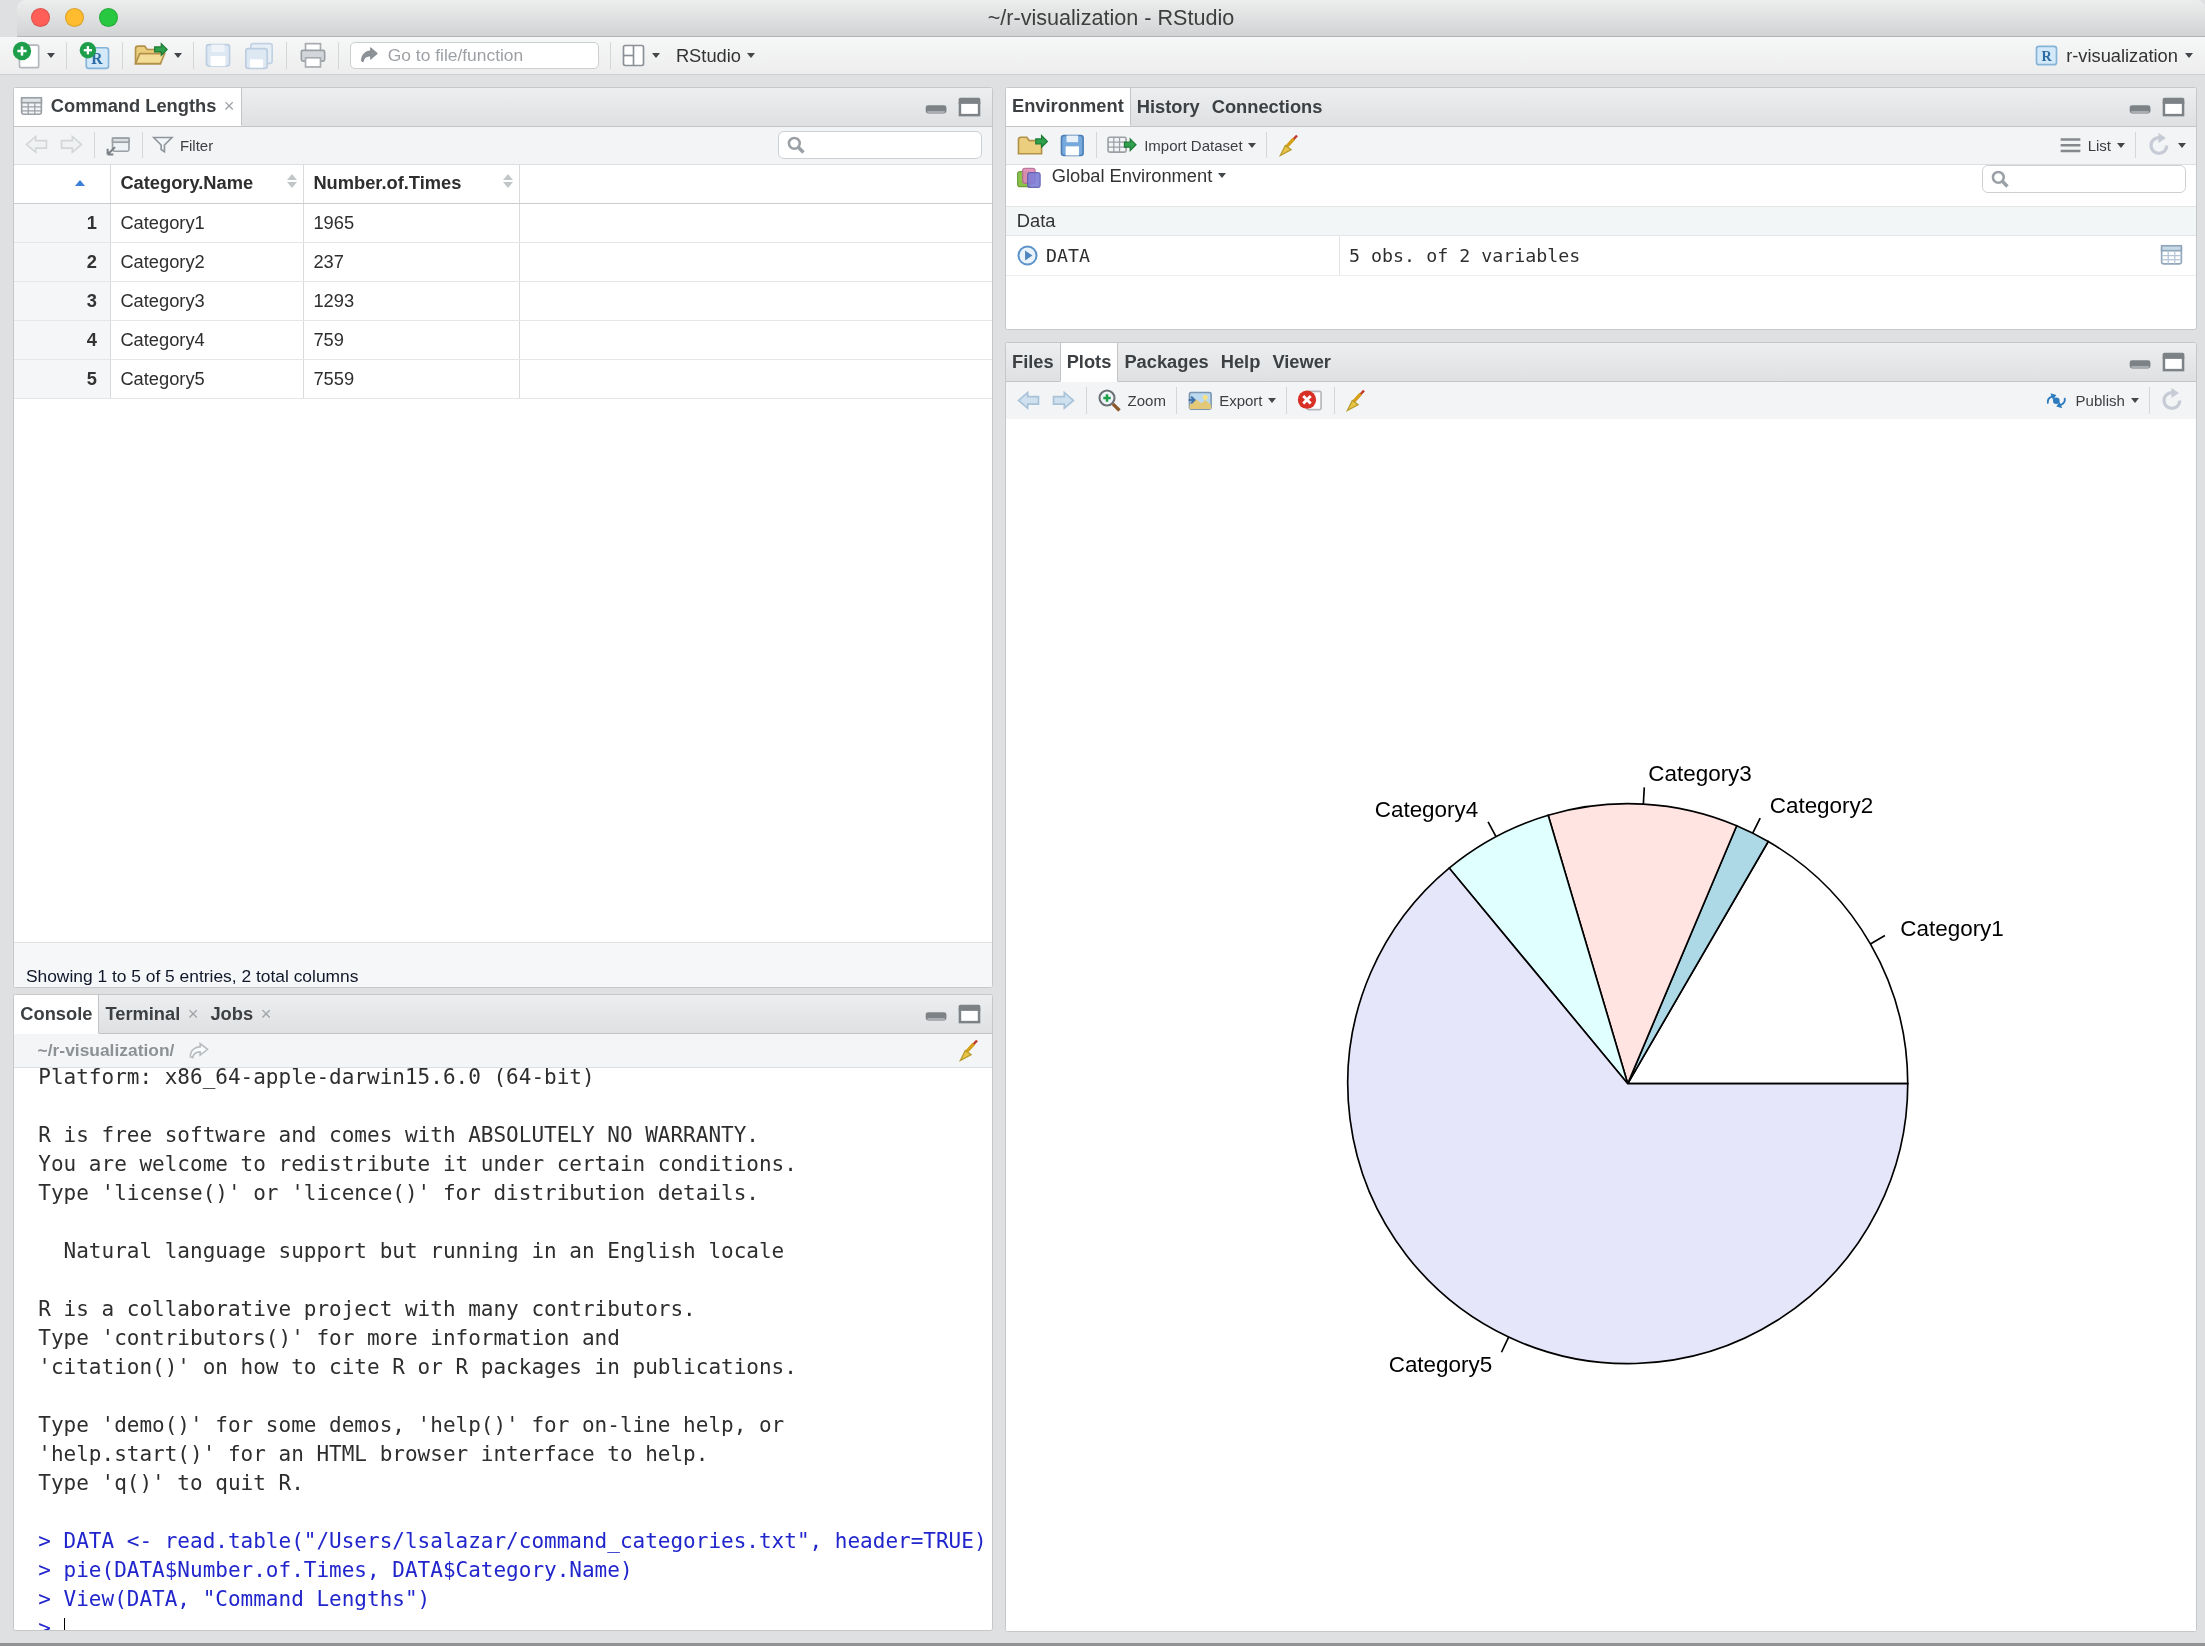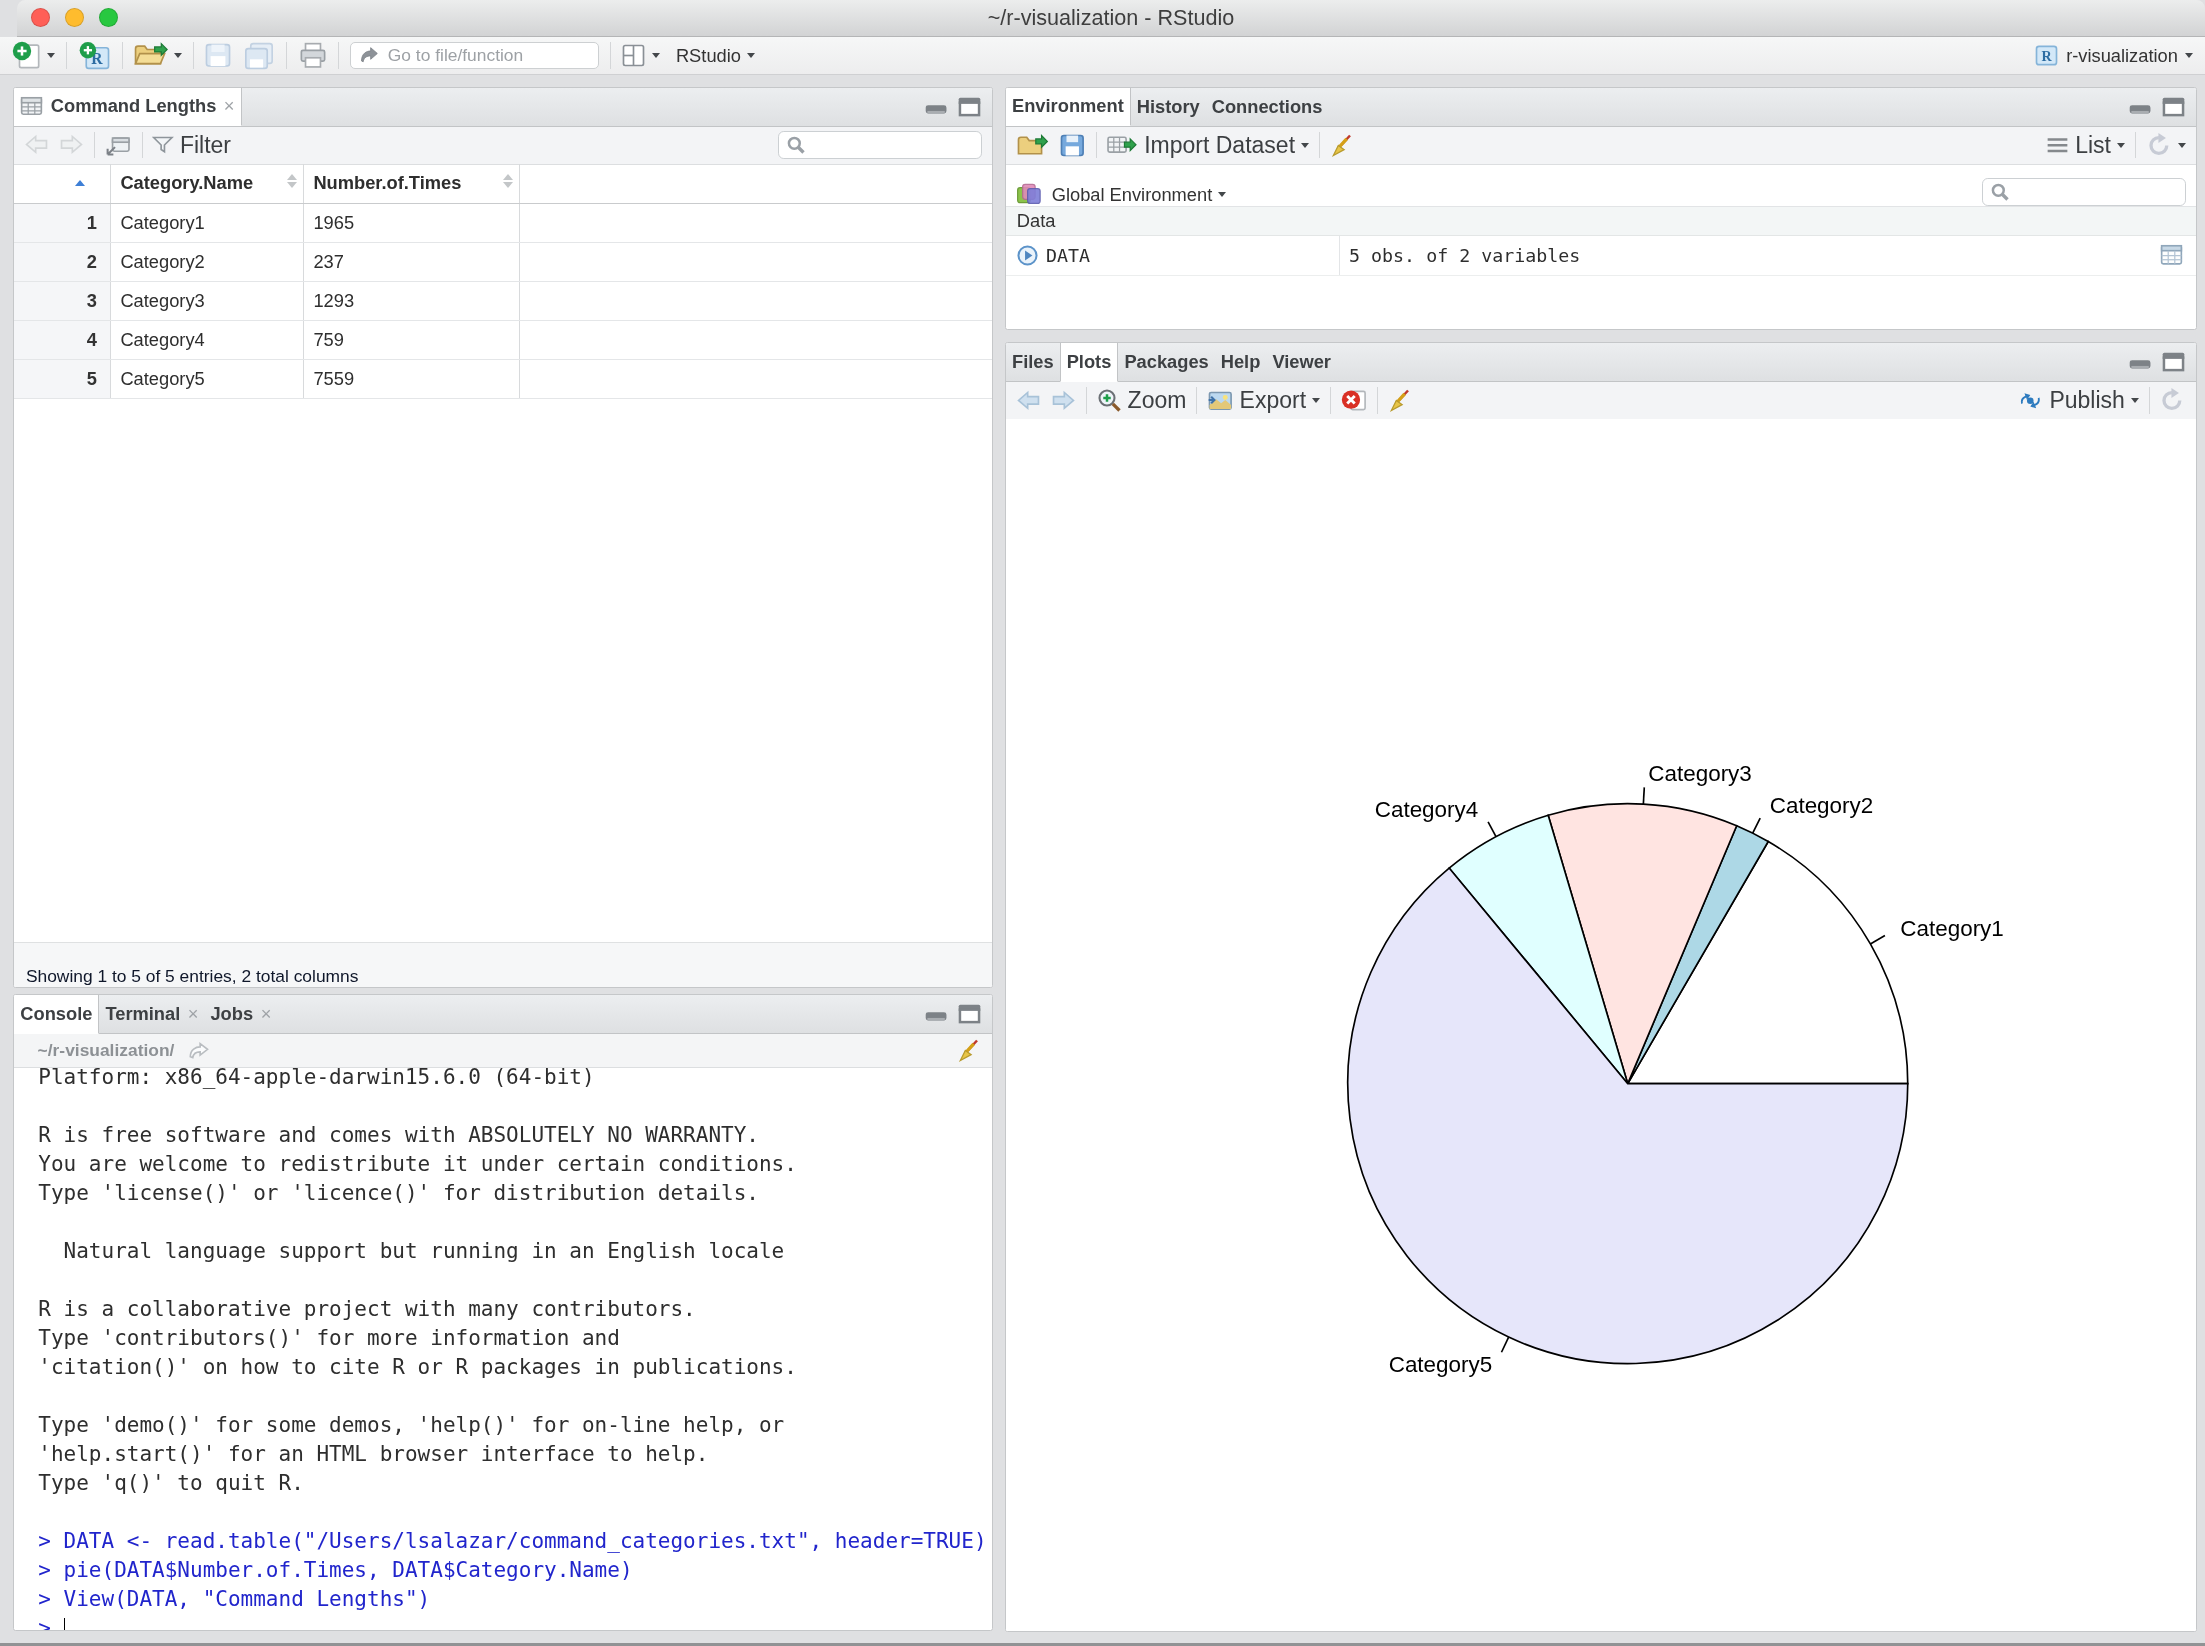--- a/index.html
+++ b/index.html
@@ -34,21 +34,21 @@
     border-bottom:0.8px solid #c2c4c6;display:flex;align-items:stretch}
   .tab{display:flex;align-items:center;gap:7.5px;padding:0 6px;font-size:18.3px;font-weight:600;
     color:#3d4043;position:relative}
   .tab.active{background:#fff;border-right:0.8px solid #c2c4c6;border-bottom:0.8px solid #fff;
     margin-bottom:-0.8px}
   .tab.active.notfirst{border-left:0.8px solid #c2c4c6}
   .tab .close{color:#9fa3a7;font-size:18.3px;font-weight:400}
   .winbtns{position:absolute;right:10px;top:0;bottom:0;display:flex;align-items:center;gap:8.3px}
   .ptoolbar{height:38px;background:#f3f4f6;border-bottom:0.8px solid #dcdee0;display:flex;
     align-items:center;padding:0 10px;gap:10px;box-sizing:border-box}
-  .ptoolbar .label{font-size:23px;color:#3c3f42}
+  .ptoolbar .label{font-size:15px;color:#3c3f42}
   .searchbox{position:relative;width:204px;height:28px;background:#fff;border:0.8px solid #ccd0d3;
     border-radius:5.8px;display:flex;align-items:center;padding:0 6.6px;gap:5px;box-sizing:border-box}
   .searchbox input{border:none;outline:none;width:100%;font-size:16.6px;background:transparent}
   
   .dv-table{position:absolute;left:0;right:0;top:76px}
   .dv-hrow{position:relative;height:39px;border-bottom:0.8px solid #c9cbcd;font-weight:700;font-size:18.3px}
   .dv-row{position:relative;height:38px;border-bottom:0.8px solid #e4e6e8;font-size:18.3px}
   .cell{position:absolute;top:0;bottom:0;display:flex;align-items:center;box-sizing:border-box}
   .c0{left:0;width:97px;justify-content:flex-end;padding-right:13.3px;border-right:0.8px solid #d8dadc}
   .c1{left:97px;width:193px;padding-left:9.1px;border-right:0.8px solid #d8dadc}
@@ -66,21 +66,21 @@
   .pathbar{height:34px;background:#f4f5f6;border-bottom:0.8px solid #dcdee0;display:flex;
     align-items:center;padding:0 10px;gap:13px;box-sizing:border-box}
   .pathbar .ptext{font-size:17.4px;font-weight:600;color:#8d9195;padding-left:13.3px}
   .console-out{position:absolute;left:0;right:0;top:73px;bottom:0;overflow:hidden;
     font-family:"DejaVu Sans Mono",monospace;font-size:21px;line-height:29px;white-space:pre;
     padding-left:24px;margin-top:-5px}
   .cline{height:29px}
   .cline.in{color:#2125cc}
   .cursor{display:inline-block;width:1.7px;height:21.6px;background:#000;vertical-align:-4.2px}
   
-  .envrow{height:42px;display:flex;align-items:flex-end;padding:0 10px;gap:9.1px;
+  .envrow{height:42px;display:flex;align-items:flex-start;padding:0 10px;gap:9.1px;
     border-bottom:0.8px solid #e2e4e6;box-sizing:border-box;font-size:18.3px;color:#333}
   .datahdr{height:29px;background:#f3f6f6;border-bottom:0.8px solid #e3e6e6;display:flex;
     align-items:center;padding:0 10.8px;font-size:18.3px;color:#333;box-sizing:border-box}
   .objrow{position:relative;height:39px;border-bottom:0.8px solid #eceeee;font-family:"DejaVu Sans Mono",monospace;font-size:18.3px}
   .objrow .oname{position:absolute;left:40px;top:0;bottom:0;display:flex;align-items:center}
   .objrow .oval{position:absolute;left:333px;right:50px;top:0;bottom:0;display:flex;align-items:center;
     border-left:0.8px solid #e3e5e7;padding-left:9.1px}
   
   .pie-label{font-family:"Liberation Sans",sans-serif;font-size:27px;fill:#000}
   .bottom-edge{position:absolute;left:0;right:0;bottom:0;height:4.2px;background:#909294}

